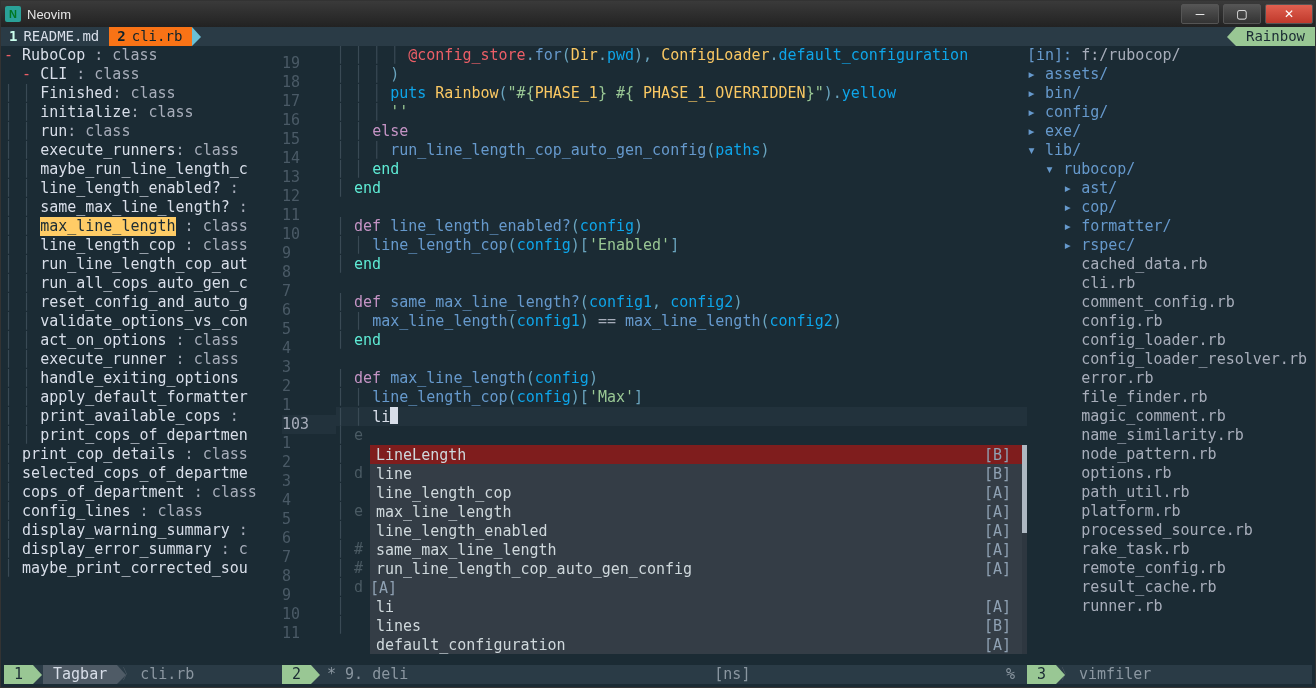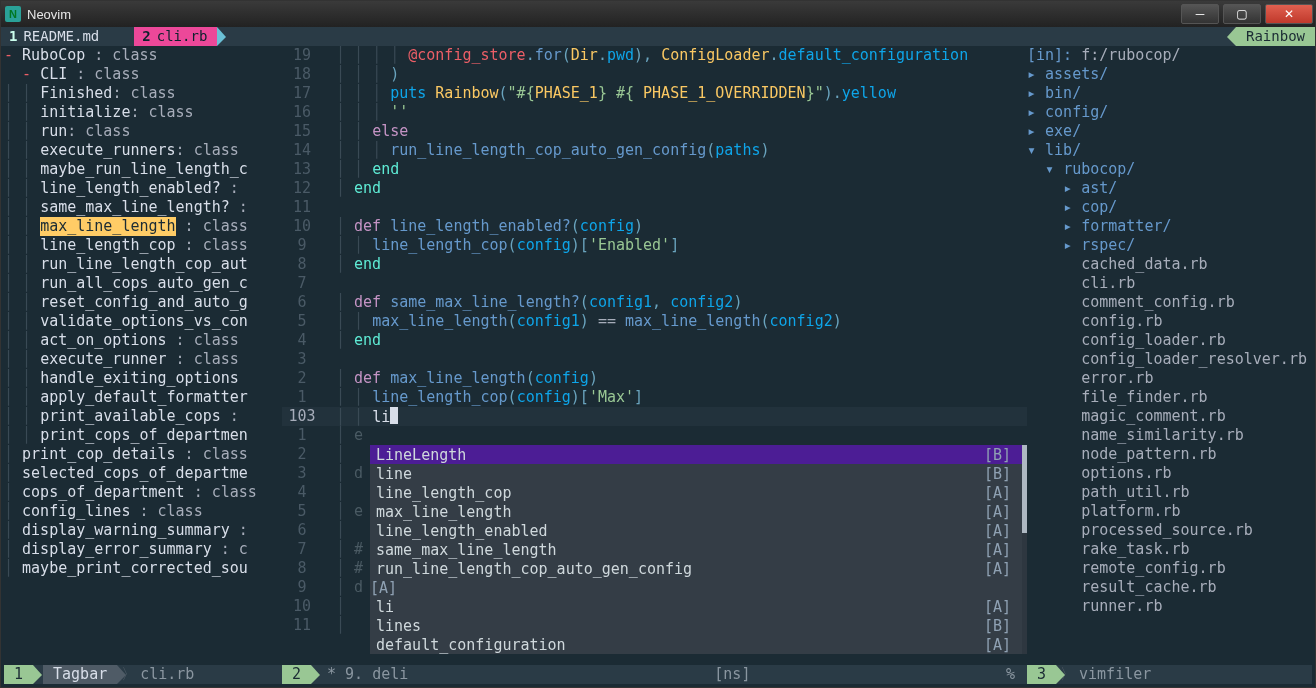--- a/index.html
+++ b/index.html
@@ -12,21 +12,21 @@
   .winbtn { width:38px; height:20px; margin-left:4px; display:flex; align-items:center; justify-content:center; font-family:sans-serif; font-size:12px; color:#fff; border:1px solid #555; border-radius:2px; }
   .winbtn.min { background:linear-gradient(#555,#333); }
   .winbtn.max { background:linear-gradient(#555,#333); }
   .winbtn.close { background:linear-gradient(#e06050,#c0392b); width:48px; }
 
   
   .tabline { height:19px; background:#2a3b46; display:flex; align-items:center; font-size:14px; }
   .tab { padding:0 10px 0 8px; height:19px; line-height:19px; color:#9fb4c0; position:relative; }
   .tab.first { color:#d8dee9; }
   .tab-num { font-weight:bold; margin-right:6px; color:#cfe; }
-  .tab.active { background:#ec4899; color:#0b222c;margin-left:25px; }
+  .tab.active { background:#f97316; color:#0b222c; }
   .tab.active .tab-num { color:#0b222c; }
   .tab.active::after { content:""; position:absolute; right:-9px; top:0; border-top:10px solid transparent; border-bottom:9px solid transparent; border-left:9px solid #6ac0d6; }
   .tabline .spacer { flex:1; }
   .buffers-btn { background:#99c794; color:#1b2b34; padding:0 10px; height:19px; line-height:19px; position:relative; }
   .buffers-btn::before { content:""; position:absolute; left:-9px; top:0; border-top:10px solid transparent; border-bottom:9px solid transparent; border-right:9px solid #99c794; }
 
   
   .body { position:absolute; top:45px; left:3px; right:3px; bottom:3px; display:flex; background:#1b2b34; color:#a7adba; }
   .col-left { width:278px; overflow:hidden; }
   .col-mid  { flex:1; display:flex; flex-direction:column; overflow:hidden; position:relative; }
@@ -37,41 +37,41 @@
   .tagbar { }
   .tb-row { height:19px; display:flex; align-items:center; }
   .sym-red { color:#ec5f67; }
   .sym-white { color:#d8dee9; }
   .sym-type { color:#a7adba; }
   .tb-hl { background:#ffcc66; color:#1b2b34; padding:0 0px; }
   .guide { color:#3a4a55; }
 
   
   .editor { flex:1; position:relative; overflow:hidden; }
-  .gutter { position:absolute; left:0; top:0; width:54px; text-align:center; color:#4a5a66; }
+  .gutter { position:absolute; left:0; top:8px; width:54px; text-align:left; color:#4a5a66; }
   .gutter .line { padding-right:14px; }
   .code { position:absolute; left:54px; right:0; top:0; }
   .kw-def { color:#c594c5; }
   .kw-end { color:#5eead4; }
   .fn { color:#6699cc; }
   .call { color:#6699cc; }
   .ident { color:#0ea5e9; }
   .punct { color:#6aa4be; }
   .str { color:#99c794; }
   .ivar { color:#ec5f67; }
   .const { color:#fac863; }
   .op { color:#a7adba; }
   .txt { color:#d8dee9; }
   .cursor { display:inline-block; width:8px; height:17px; background:#d8dee9; color:#d8dee9; vertical-align:-2px; }
   .curline { background:#22323c; }
 
   
   .popup { position:absolute; left:88px; width:660px; background:#343d46; color:#cfd8dc; }
   .popup .prow { height:19px; display:flex; align-items:center; }
-  .popup .prow.sel { background:#4c1d95; }
+  .popup .prow.sel { background:#7f1d1d; }
   .popup .pl { flex:1; padding-left:6px; }
   .popup .pk { width:46px; text-align:left; color:#8fa1b3; }
   .popup .scrollbar { position:absolute; top:0; right:0; width:8px; height:100%; background:#2e3740; }
   .popup .thumb { position:absolute; right:0; top:0; width:8px; height:88px; background:#aeb8c2; }
   .dimcode { color:#4a5a63; }
   .seg { height:19px; line-height:19px; padding:0 10px; position:relative; }
   .seg-green { background:#99c794; color:#1b2b34; }
   .seg-green::after { content:""; position:absolute; right:-9px; top:0; border-top:10px solid transparent; border-bottom:9px solid transparent; border-left:9px solid #99c794; }
   .seg-grey { background:#4f5b66; color:#d8dee9; margin-left:10px; }
   .seg-grey::after { content:""; position:absolute; right:-9px; top:0; border-top:10px solid transparent; border-bottom:9px solid transparent; border-left:9px solid #4f5b66; }

